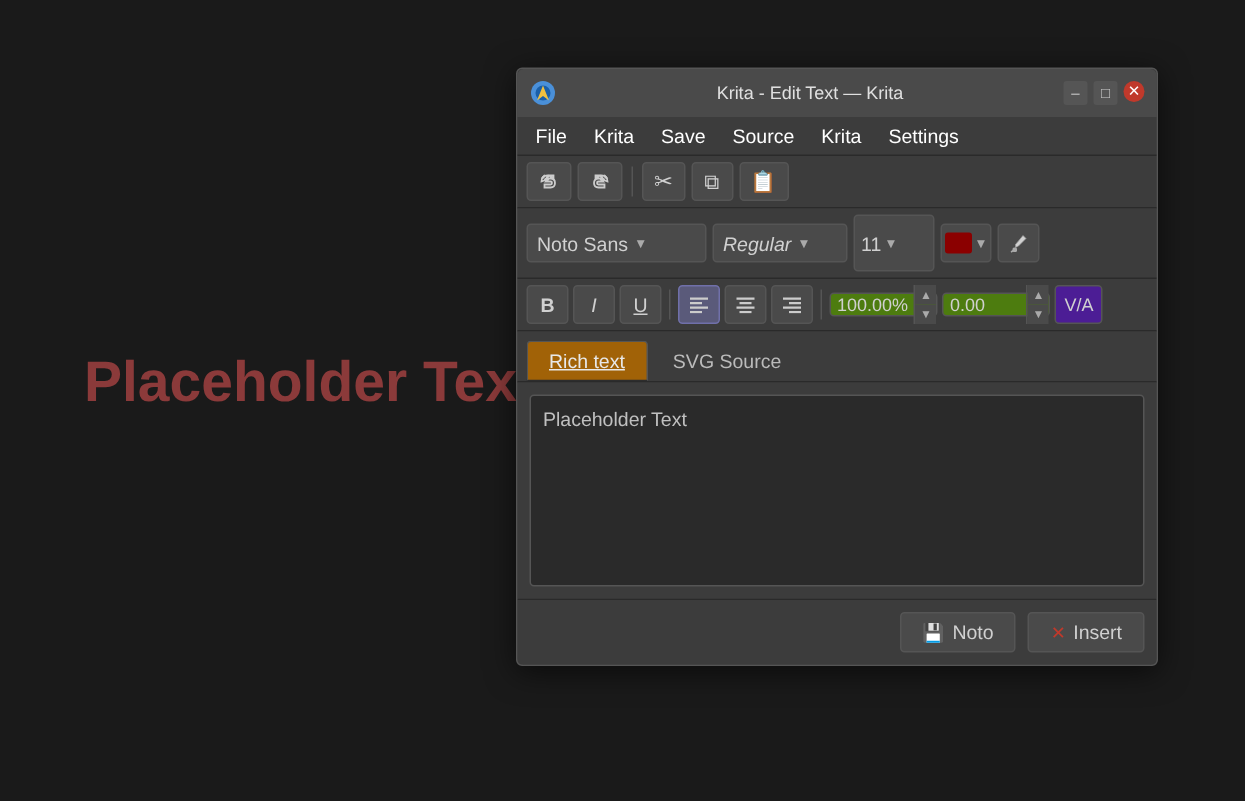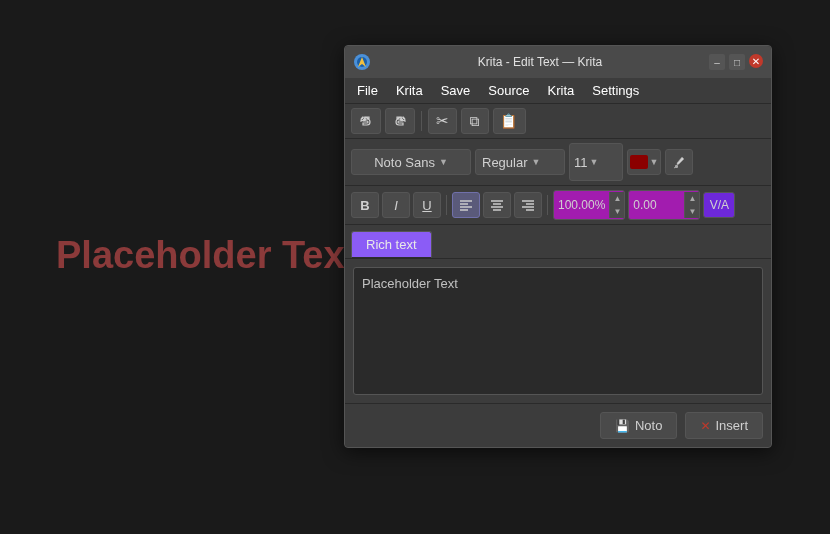--- a/index.html
+++ b/index.html
@@ -154,36 +154,36 @@
       border-radius: 3px;
       color: #d0d0d0;
       padding: 2px 6px;
       height: 26px;
       font-size: 13px;
       cursor: pointer;
       display: flex;
       align-items: center;
       gap: 4px;
       min-width: 120px;
-      justify-content: center;
     }
 
     .style-select {
       background: #4a4a4a;
       border: 1px solid #555;
       border-radius: 3px;
       color: #d0d0d0;
       padding: 2px 6px;
       height: 26px;
       font-size: 13px;
       cursor: pointer;
       display: flex;
       align-items: center;
       gap: 4px;
       min-width: 90px;
+      font-style: italic;
     }
 
     .size-select {
       background: #4a4a4a;
       border: 1px solid #555;
       border-radius: 3px;
       color: #d0d0d0;
       padding: 18px 4px;
       height: 26px;
       font-size: 13px;
@@ -249,25 +249,25 @@
       align-items: center;
       justify-content: center;
       font-size: 13px;
     }
 
     .fmt-btn.bold { font-weight: bold; }
     .fmt-btn.italic { font-style: italic; }
     .fmt-btn.active { background: #5a5a7a; border-color: #7070aa; }
 
     .spacing-input {
-      background: #a21caf;
-      border: 1px solid #555;
-      border-radius: 3px;
-      color: #d0d0d0;
-      height: 30px;
+      background: #4d7c0f;
+      border: 1px solid #555;
+      border-radius: 3px;
+      color: #d0d0d0;
+      height: 16px;
       font-size: 12px;
       display: flex;
       align-items: center;
       min-width: 72px;
     }
 
     .spacing-input-inner {
       flex: 1;
       padding: 0 4px;
       color: #d0d0d0;
@@ -288,21 +288,21 @@
       color: #aaa;
       cursor: pointer;
       font-size: 8px;
       padding: 0 3px;
       display: flex;
       align-items: center;
       justify-content: center;
     }
 
     .kern-btn {
-      background: #6d28d9;
+      background: #4c1d95;
       border: 1px solid #555;
       border-radius: 3px;
       color: #d0d0d0;
       cursor: pointer;
       width: 32px;
       height: 26px;
       display: flex;
       align-items: center;
       justify-content: center;
       font-size: 12px;
@@ -321,24 +321,25 @@
       padding: 5px 14px;
       border-radius: 3px 3px 0 0;
       cursor: pointer;
       font-size: 13px;
       color: #bbb;
       border: 1px solid transparent;
       border-bottom: none;
     }
 
     .tab.active {
-      background: #8b5cf6;
+      background: #a16207;
       color: #e8e8e8;
       border-color: #555;
       border-bottom: 1px solid #2d2d2d;
+      text-decoration: underline;
     }
 
     
     .content-area {
       background: #3c3c3c;
       padding: 8px;
     }
 
     .text-editor {
       background: #2a2a2a;
@@ -516,20 +517,21 @@
         <button class="spin-btn">▲</button>
         <button class="spin-btn">▼</button>
       </div>
     </div>
 
     <button class="kern-btn">V/A</button>
   </div>
 
   <div class="tabs-area">
     <div class="tab active">Rich text</div>
+    <div class="tab">SVG Source</div>
   </div>
 
   <div class="content-area">
     <div class="text-editor" contenteditable="true" style="">
       <span>Placeholder Text</span>
     </div>
   </div>
 
   <div class="footer">
     <button class="footer-btn">

